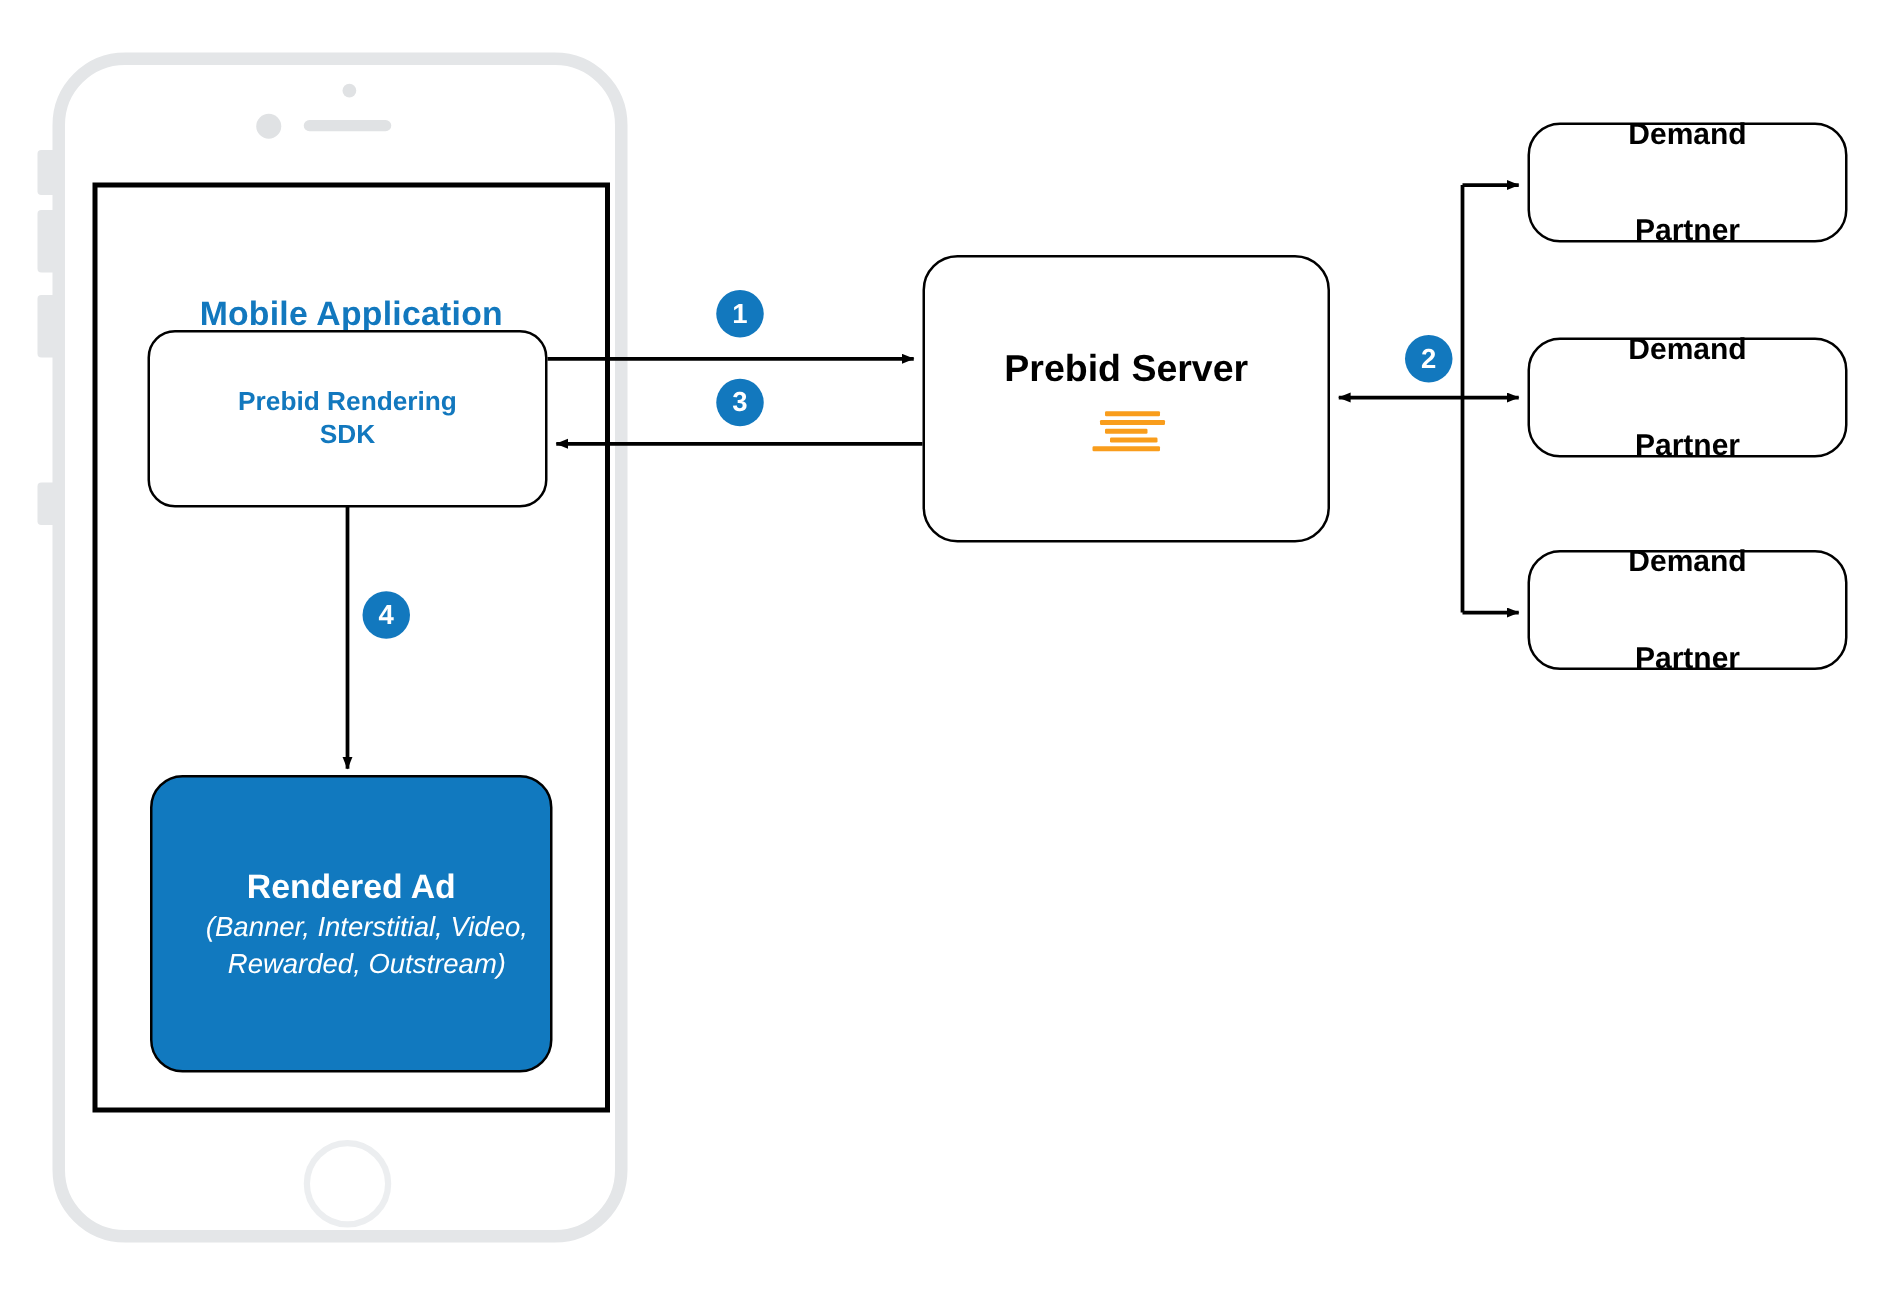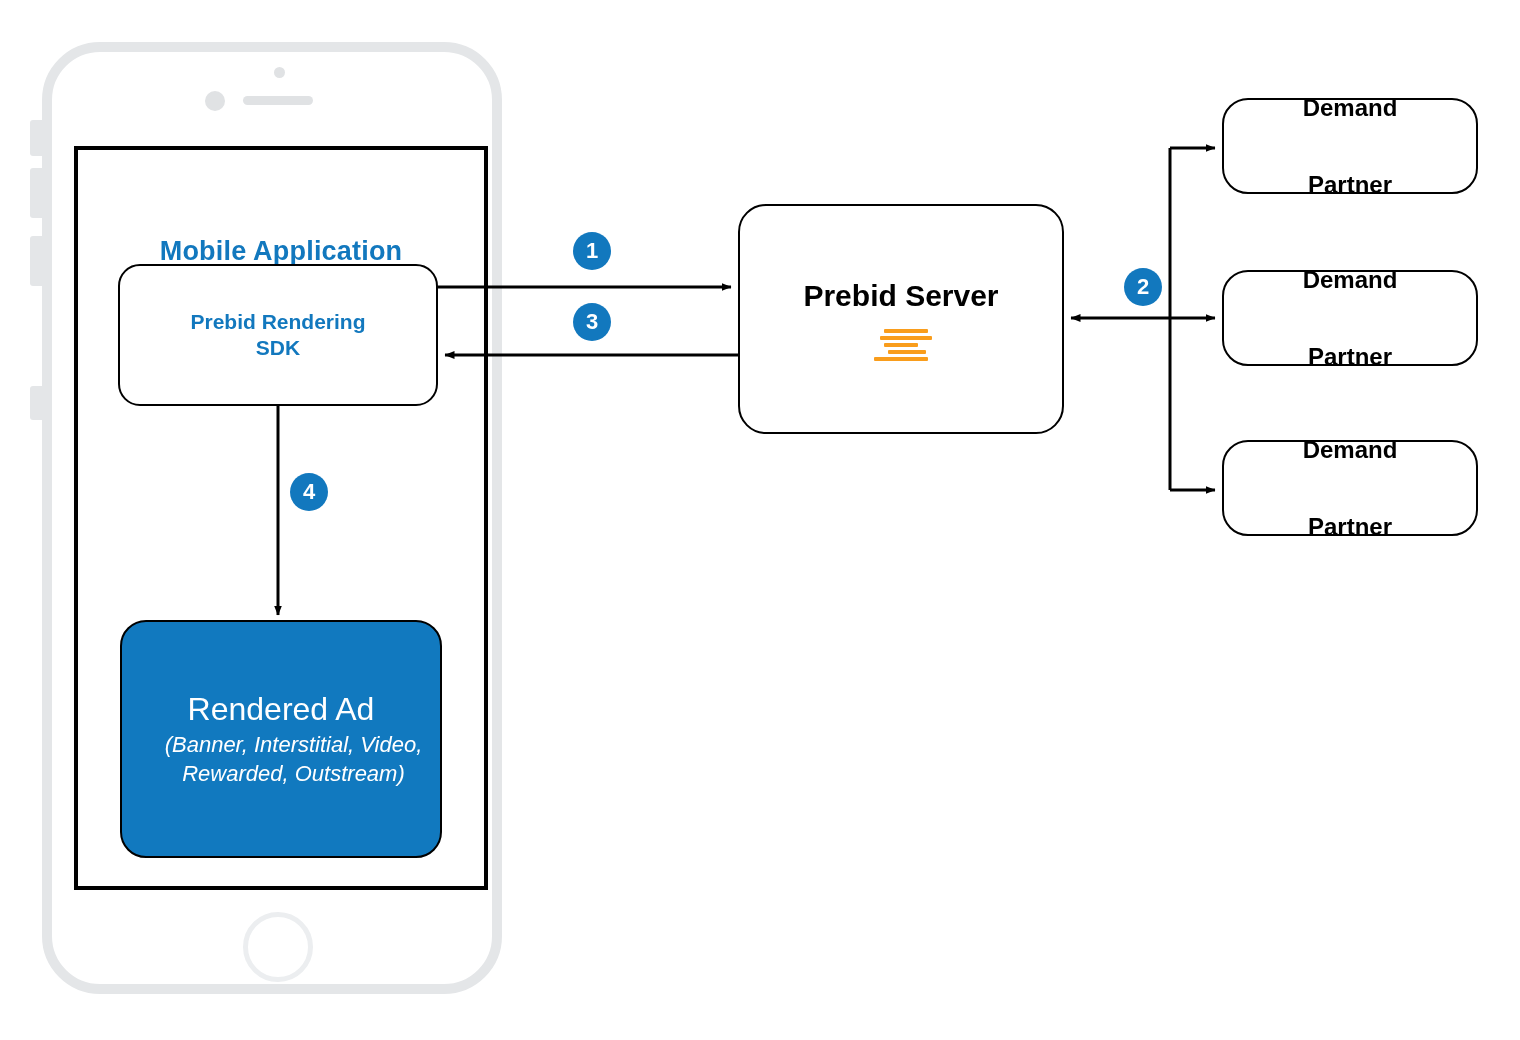--- a/index.html
+++ b/index.html
@@ -132,22 +132,22 @@
     left: 120px;
     top: 620px;
     width: 322px;
     height: 238px;
     background: #1179bf;
     border-color: #000000;
     border-radius: 26px;
     color: #ffffff;
   }
   .ad-title {
-    font-size: 32px;
-    font-weight: normal;
+    font-size: 27px;
+    font-weight: bold;
     margin-bottom: 2px;
   }
   .ad-sub {
     font-size: 22px;
     font-style: italic;
     line-height: 1.3;
     margin-left: 25px;
   }
   .node-server {
     left: 738px;

